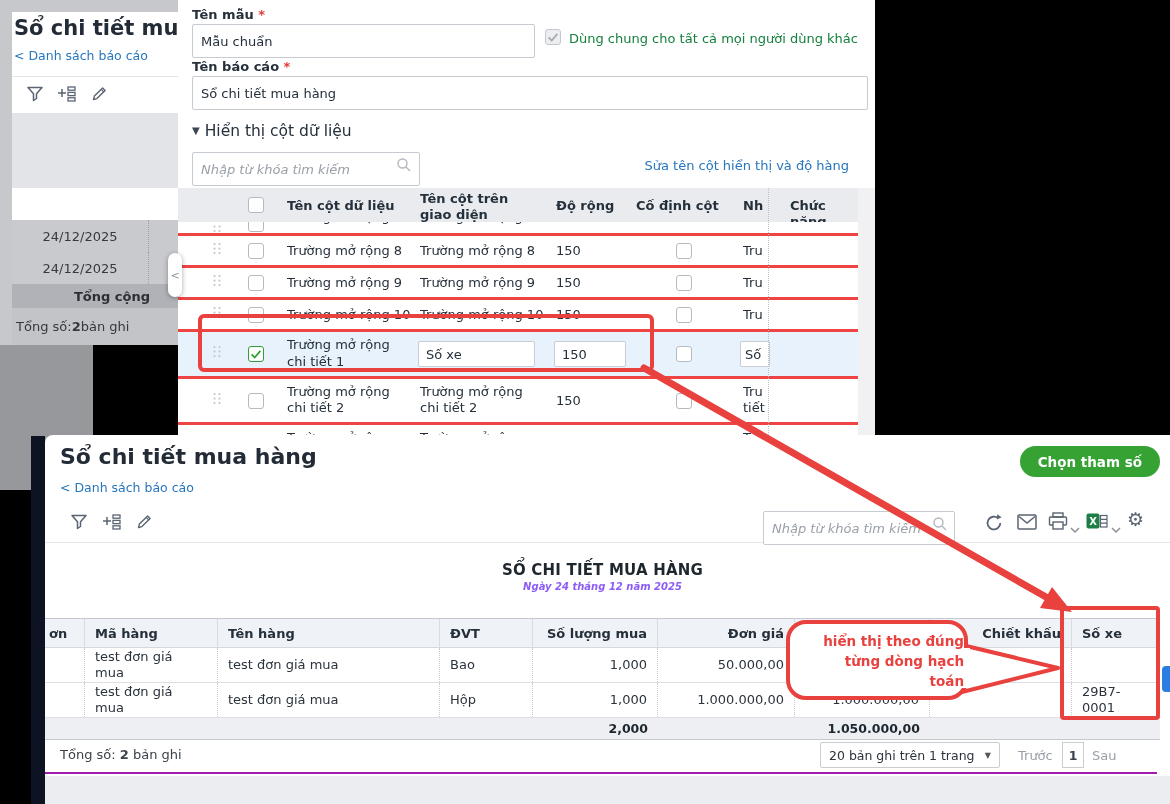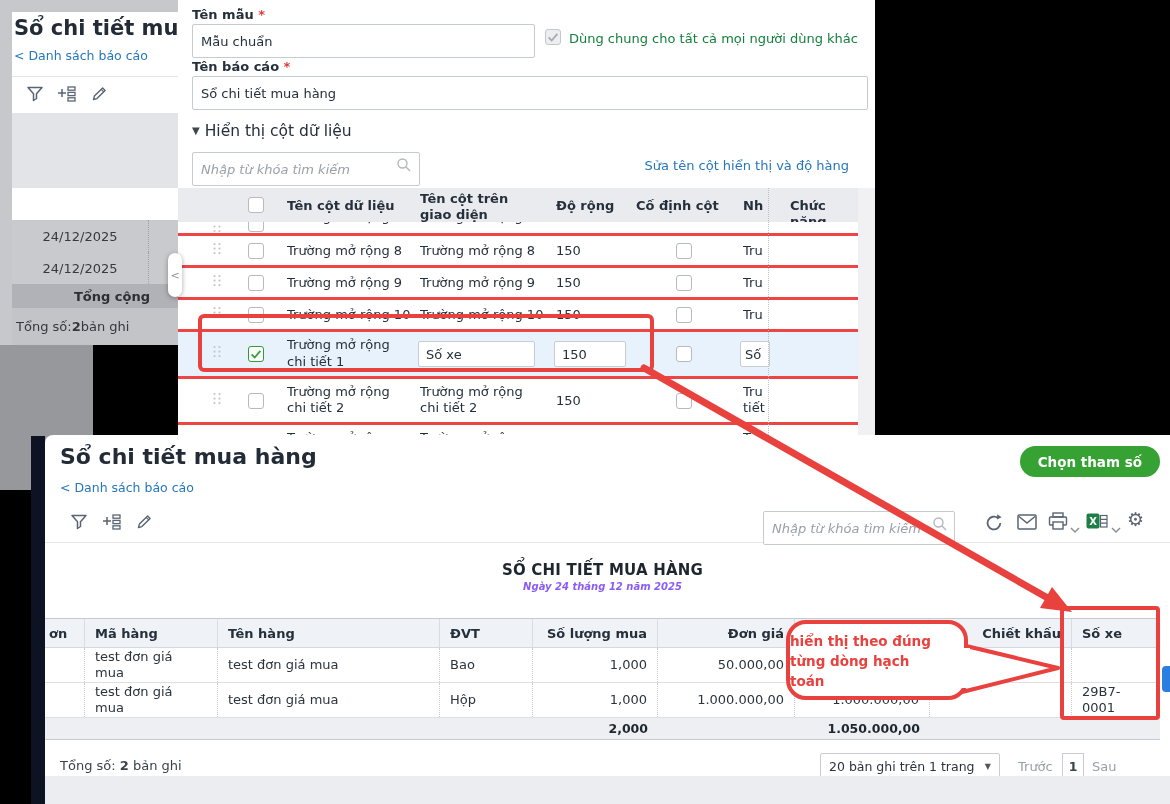--- a/index.html
+++ b/index.html
@@ -84,35 +84,35 @@
   .rth{position:relative;height:30px;background:#eff2f6;border-top:1px solid #c6cad0;border-bottom:1px solid #d5d8dd;box-sizing:border-box;}
   .rth .hc{position:absolute;top:0;height:100%;display:flex;align-items:center;font-size:13px;font-weight:bold;color:#25303b;
            border-right:1px solid #d9dce0;box-sizing:border-box;padding:12px 10px;}
   .rtr{position:relative;height:34px;border-bottom:1px solid #dddfe3;background:#fff;}
   .rtd{position:absolute;top:0;height:100%;display:flex;align-items:center;font-size:13px;color:#2b333c;
        border-right:1px dotted #c8ccd1;box-sizing:border-box;padding:0 10px;line-height:1.25;}
   .rtd.num,.rth .hc.num{justify-content:flex-end;}
   .rtotal{position:relative;height:21px;background:#edeff3;border-bottom:1px solid #c6cad0;}
   .rtotal .tc{position:absolute;top:0;height:100%;display:flex;align-items:center;justify-content:flex-end;
               font-size:12.5px;font-weight:bold;color:#1e262e;padding:0 10px;box-sizing:border-box;}
-  .rfoot{position:absolute;left:0;top:315px;width:1112px;height:33px;border-bottom:6px solid #a21caf;font-size:13px;color:#3a424b;}
+  .rfoot{position:absolute;left:0;top:304px;width:1112px;height:33px;border-bottom:2px solid #a21caf;font-size:13px;color:#3a424b;}
   .rfoot .cnt{position:absolute;left:15px;top:8px;}
   .pagesize{position:absolute;left:775px;top:3px;width:180px;height:26px;border:1px solid #c9ccd1;border-radius:2px;
             font-size:12.5px;display:flex;align-items:center;padding:0 8px;box-sizing:border-box;cursor:pointer;color:#2b333c;}
   .pagesize .arr{margin-left:auto;font-size:8px;color:#555;}
   .pprev{position:absolute;left:973px;top:9px;color:#9aa0a8;cursor:pointer;}
   .pbox{position:absolute;left:1017px;top:3px;width:20px;height:24px;border:1px solid #c9ccd1;display:flex;align-items:center;
         justify-content:center;font-weight:bold;font-size:12.5px;cursor:pointer;}
   .pnext{position:absolute;left:1047px;top:9px;color:#9aa0a8;cursor:pointer;}
   .greyband{position:absolute;left:0;top:341px;width:1125px;height:28px;background:#ecedf0;}
   .bluesliver{position:absolute;left:1117px;top:231px;width:8px;height:26px;background:#2a7de1;border-radius:4px 0 0 4px;}
 
   
   .annot{position:absolute;left:0;top:0;width:1170px;height:804px;z-index:40;pointer-events:none;}
-  .callout-text{position:absolute;left:790px;top:631px;width:174px;z-index:41;text-align:left;
+  .callout-text{position:absolute;left:790px;top:631px;width:174px;z-index:41;text-align:right;
                 font-size:13.5px;font-weight:bold;color:#e8413e;line-height:20px;pointer-events:none;}
   .icon{display:inline-block;}
 </style>
 </head>
 <body>
 
 <div id="page">
 
   <div class="abs bg-left">
     <div class="bg-card">

